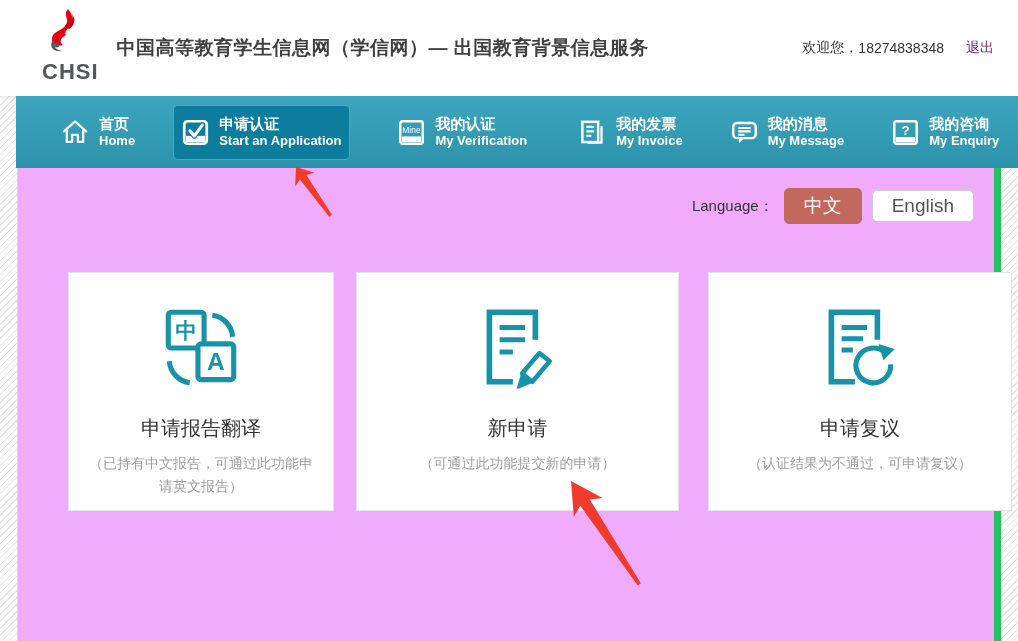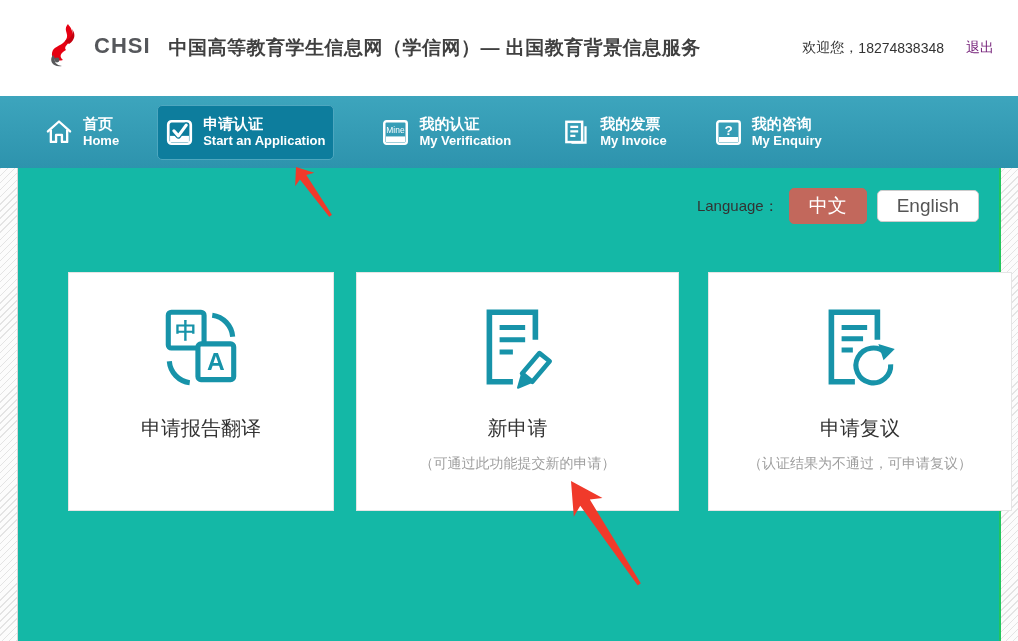--- a/index.html
+++ b/index.html
@@ -11,30 +11,30 @@
     overflow:hidden;
   }
 
   
   .header {
     position:absolute; top:0; left:0; right:0; height:96px;
     background:#ffffff; z-index:3;
     display:flex; align-items:center;
     box-shadow:0 1px 4px rgba(0,0,0,.12);
   }
-  .logo-wrap { display:flex; align-items:center; margin-left:38px; }
+  .logo-wrap { display:flex; align-items:flex-start; margin-left:38px;flex-direction:column; }
   .logo-text { font-size:22px; font-weight:bold; color:#55575b; letter-spacing:1px; margin-left:4px; margin-bottom:4px; }
   .site-title { font-size:19px; font-weight:bold; color:#404040; margin-left:18px; letter-spacing:.5px; }
   .welcome { margin-left:auto; margin-right:24px; font-size:14px; color:#333; display:flex; align-items:center; }
   .welcome .uid { margin-right:22px; }
   .welcome .logout { color:#701a75; cursor:pointer; }
 
   
   .nav {
-    position:absolute; top:96px; left:0; right:0; height:72px;
+    position:absolute; top:96px; left:16px; right:0; height:72px;
     background:linear-gradient(#3da5bd,#2d93ad); z-index:3;
     display:flex; align-items:center; color:#fff;
   }
   .nav-item { display:flex; align-items:center; cursor:pointer; }
   .nav-item svg { flex:0 0 auto; }
   .nav-text { margin-left:10px; line-height:1.25; white-space:nowrap; }
   .nav-zh { font-size:15px; font-weight:bold; }
   .nav-en { font-size:13px;font-weight:bold; }
   .ni-home    { margin-left:45px; }
   .ni-active  {
@@ -43,21 +43,21 @@
     padding:9px 8px;
   }
   .ni-mine    { margin-left:48px; }
   .ni-invoice { margin-left:52px; }
   .ni-message { margin-left:48px; }
   .ni-enquiry { margin-left:48px; }
 
   
   .container {
     position:absolute; top:168px; bottom:0; left:17px; right:17px;
-    background:#14b8a6; border-left:1px solid #d8d8d8; border-right:2px solid #22c55e;
+    background:#f0abfc; border-left:1px solid #d8d8d8; border-right:7px solid #22c55e;
     z-index:1;
   }
   .lang-row {
     position:absolute; top:20px; right:20px;
     display:flex; align-items:center; font-size:15px; color:#333;
   }
   .btn { font-size:19px; border-radius:5px; padding:4px 19px; cursor:pointer; margin-left:10px; font-family:inherit; }
   .btn-zh { background:#c2685c; border:1px solid #c2685c; color:#fff; }
   .btn-en { background:#fff; border:1px solid #cccccc; color:#555; }
 
@@ -144,20 +144,31 @@
       <rect x="3" y="2.5" width="14" height="18" stroke-width="2.2"></rect>
       <path d="M20 6.5 V21 H7.5" stroke-width="2"></path>
       <path d="M6.5 7 H13.5 M6.5 11 H13.5 M6.5 15 H11" stroke-width="1.8"></path>
     </svg>
     <div class="nav-text">
       <div class="nav-zh">我的发票</div>
       <div class="nav-en">My Invoice</div>
     </div>
   </div>
 
+  <div class="nav-item ni-message">
+    <svg width="27" height="27" viewBox="0 0 24 24">
+      <rect x="2" y="3.5" width="20" height="13.5" rx="3.5" fill="none" stroke="#fff" stroke-width="2.2"></rect>
+      <path d="M6.5 8 H17.5 M6.5 11 H17.5 M6.5 14 H12" stroke="#fff" stroke-width="1.8"></path>
+      <path d="M7 16.5 L7 21.5 L12.5 16.5 Z" fill="#fff"></path>
+    </svg>
+    <div class="nav-text">
+      <div class="nav-zh">我的消息</div>
+      <div class="nav-en">My Message</div>
+    </div>
+  </div>
 
   <div class="nav-item ni-enquiry">
     <svg width="27" height="27" viewBox="0 0 24 24">
       <rect x="2" y="2" width="20" height="20" rx="2" fill="none" stroke="#fff" stroke-width="2.2"></rect>
       <rect x="3.5" y="16" width="17" height="4.5" fill="#fff"></rect>
       <text x="12" y="14.5" text-anchor="middle" font-size="12" font-weight="bold" fill="#fff" font-family="Liberation Sans, sans-serif">?</text>
     </svg>
     <div class="nav-text">
       <div class="nav-zh">我的咨询</div>
       <div class="nav-en">My Enquiry</div>
@@ -178,20 +189,21 @@
       <svg width="92" height="92" viewBox="0 0 90 90">
         <path d="M56 12 A 23 23 0 0 1 76 33" fill="none" stroke="#1793a9" stroke-width="5"></path>
         <path d="M34 78 A 23 23 0 0 1 14 57" fill="none" stroke="#1793a9" stroke-width="5"></path>
         <rect x="13" y="9" width="35" height="35" rx="3" fill="#fff" stroke="#1793a9" stroke-width="5"></rect>
         <text x="30.5" y="34.5" text-anchor="middle" font-size="21" font-weight="bold" fill="#1793a9" font-family="DejaVu Sans, sans-serif">中</text>
         <rect x="42" y="40" width="35" height="35" rx="3" fill="#fff" stroke="#1793a9" stroke-width="5"></rect>
         <text x="59.5" y="66" text-anchor="middle" font-size="24" font-weight="bold" fill="#1793a9" font-family="Liberation Sans, sans-serif">A</text>
       </svg>
     </div>
     <div class="card-title">申请报告翻译</div>
+    <div class="card-sub">（已持有中文报告，可通过此功能申请英文报告）</div>
   </div>
 
   <div class="card card2">
     <div class="card-icon">
       <svg width="92" height="92" viewBox="0 0 90 90">
         <path d="M62 36 V9 H17 V77 H40" fill="none" stroke="#1793a9" stroke-width="5.5"></path>
         <path d="M27 24 H52 M27 36 H52 M27 48 H40" stroke="#1793a9" stroke-width="5"></path>
         <g>
           <path d="M49 69 L66 49 L76 57 L59 77 Z" fill="#fff" stroke="#fff" stroke-width="9" stroke-linejoin="round"></path>
           <path d="M49 69 L66 49 L76 57 L59 77 Z" fill="#fff" stroke="#1793a9" stroke-width="4.5" stroke-linejoin="round"></path>

